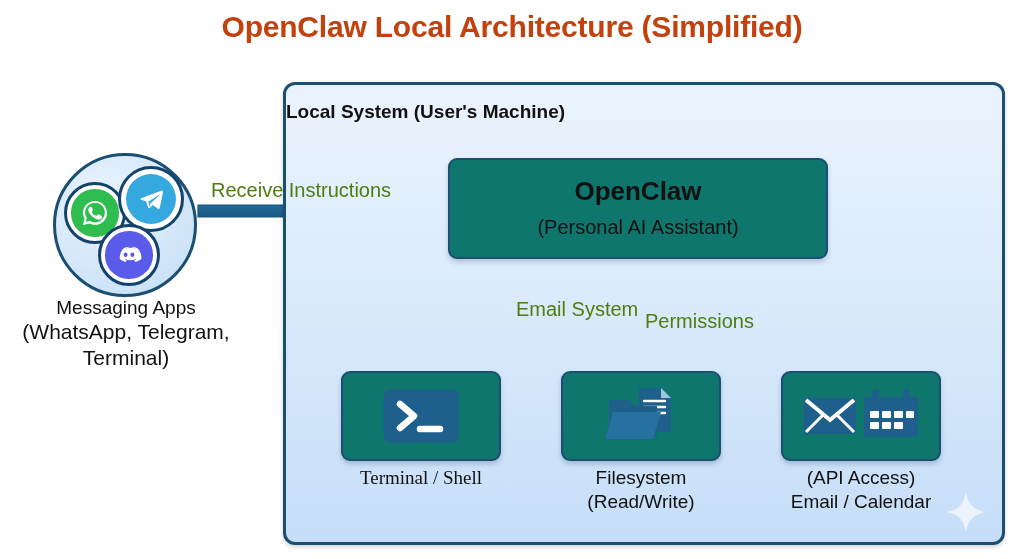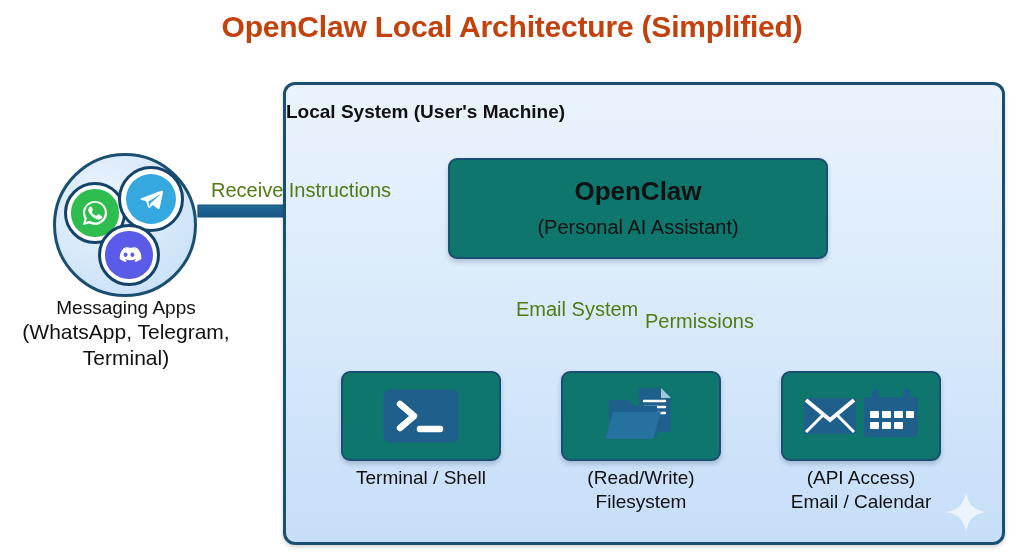--- a/index.html
+++ b/index.html
@@ -183,21 +183,21 @@
 
   .cap-label {
     position: absolute;
     width: 230px;
     top: 466px;
     text-align: center;
     font-size: 19px;
     line-height: 1.25;
     color: #111111;
   }
-  .lbl-terminal { left: 306px; }
+  .lbl-terminal { left: 306px; font-family: Liberation Serif, serif; }
   .lbl-files    { left: 526px; }
   .lbl-email    { left: 746px; }
 
   svg { display: block; }
 </style>
 </head>
 <body>
 
 <div id="stage">
 
@@ -299,22 +299,22 @@
       <path d="M38 4 H60 L70 14 V48 H38 Z" fill="#1f5f8b"></path>
       <path d="M60 4 L70 14 H60 Z" fill="#9ec7de"></path>
       <path d="M43 17 H64 M43 23 H64 M43 29 H64 M43 35 H56" stroke="#ffffff" stroke-width="2.4" stroke-linecap="round"></path>
 
       <path d="M8 16 H28 L34 22 H56 V52 H8 Z" fill="#1f5f8b"></path>
 
       <path d="M12 28 H60 L52 55 H4 Z" fill="#26719f"></path>
     </svg>
   </div>
   <div class="cap-label lbl-files">
+    <div>Filesystem</div>
     <div>(Read/Write)</div>
-    <div>Filesystem</div>
   </div>
 
   <div class="card cap-card cap-email">
     <svg width="118" height="58" viewBox="0 0 118 58">
 
       <g>
         <rect x="2" y="11" width="52" height="36" rx="2" fill="#1f5f8b"></rect>
         <path d="M4 13 L28 33 L52 13" fill="none" stroke="#ffffff" stroke-width="4"></path>
         <path d="M4 45 L21 28 M52 45 L35 28" stroke="#ffffff" stroke-width="3" fill="none"></path>
       </g>

